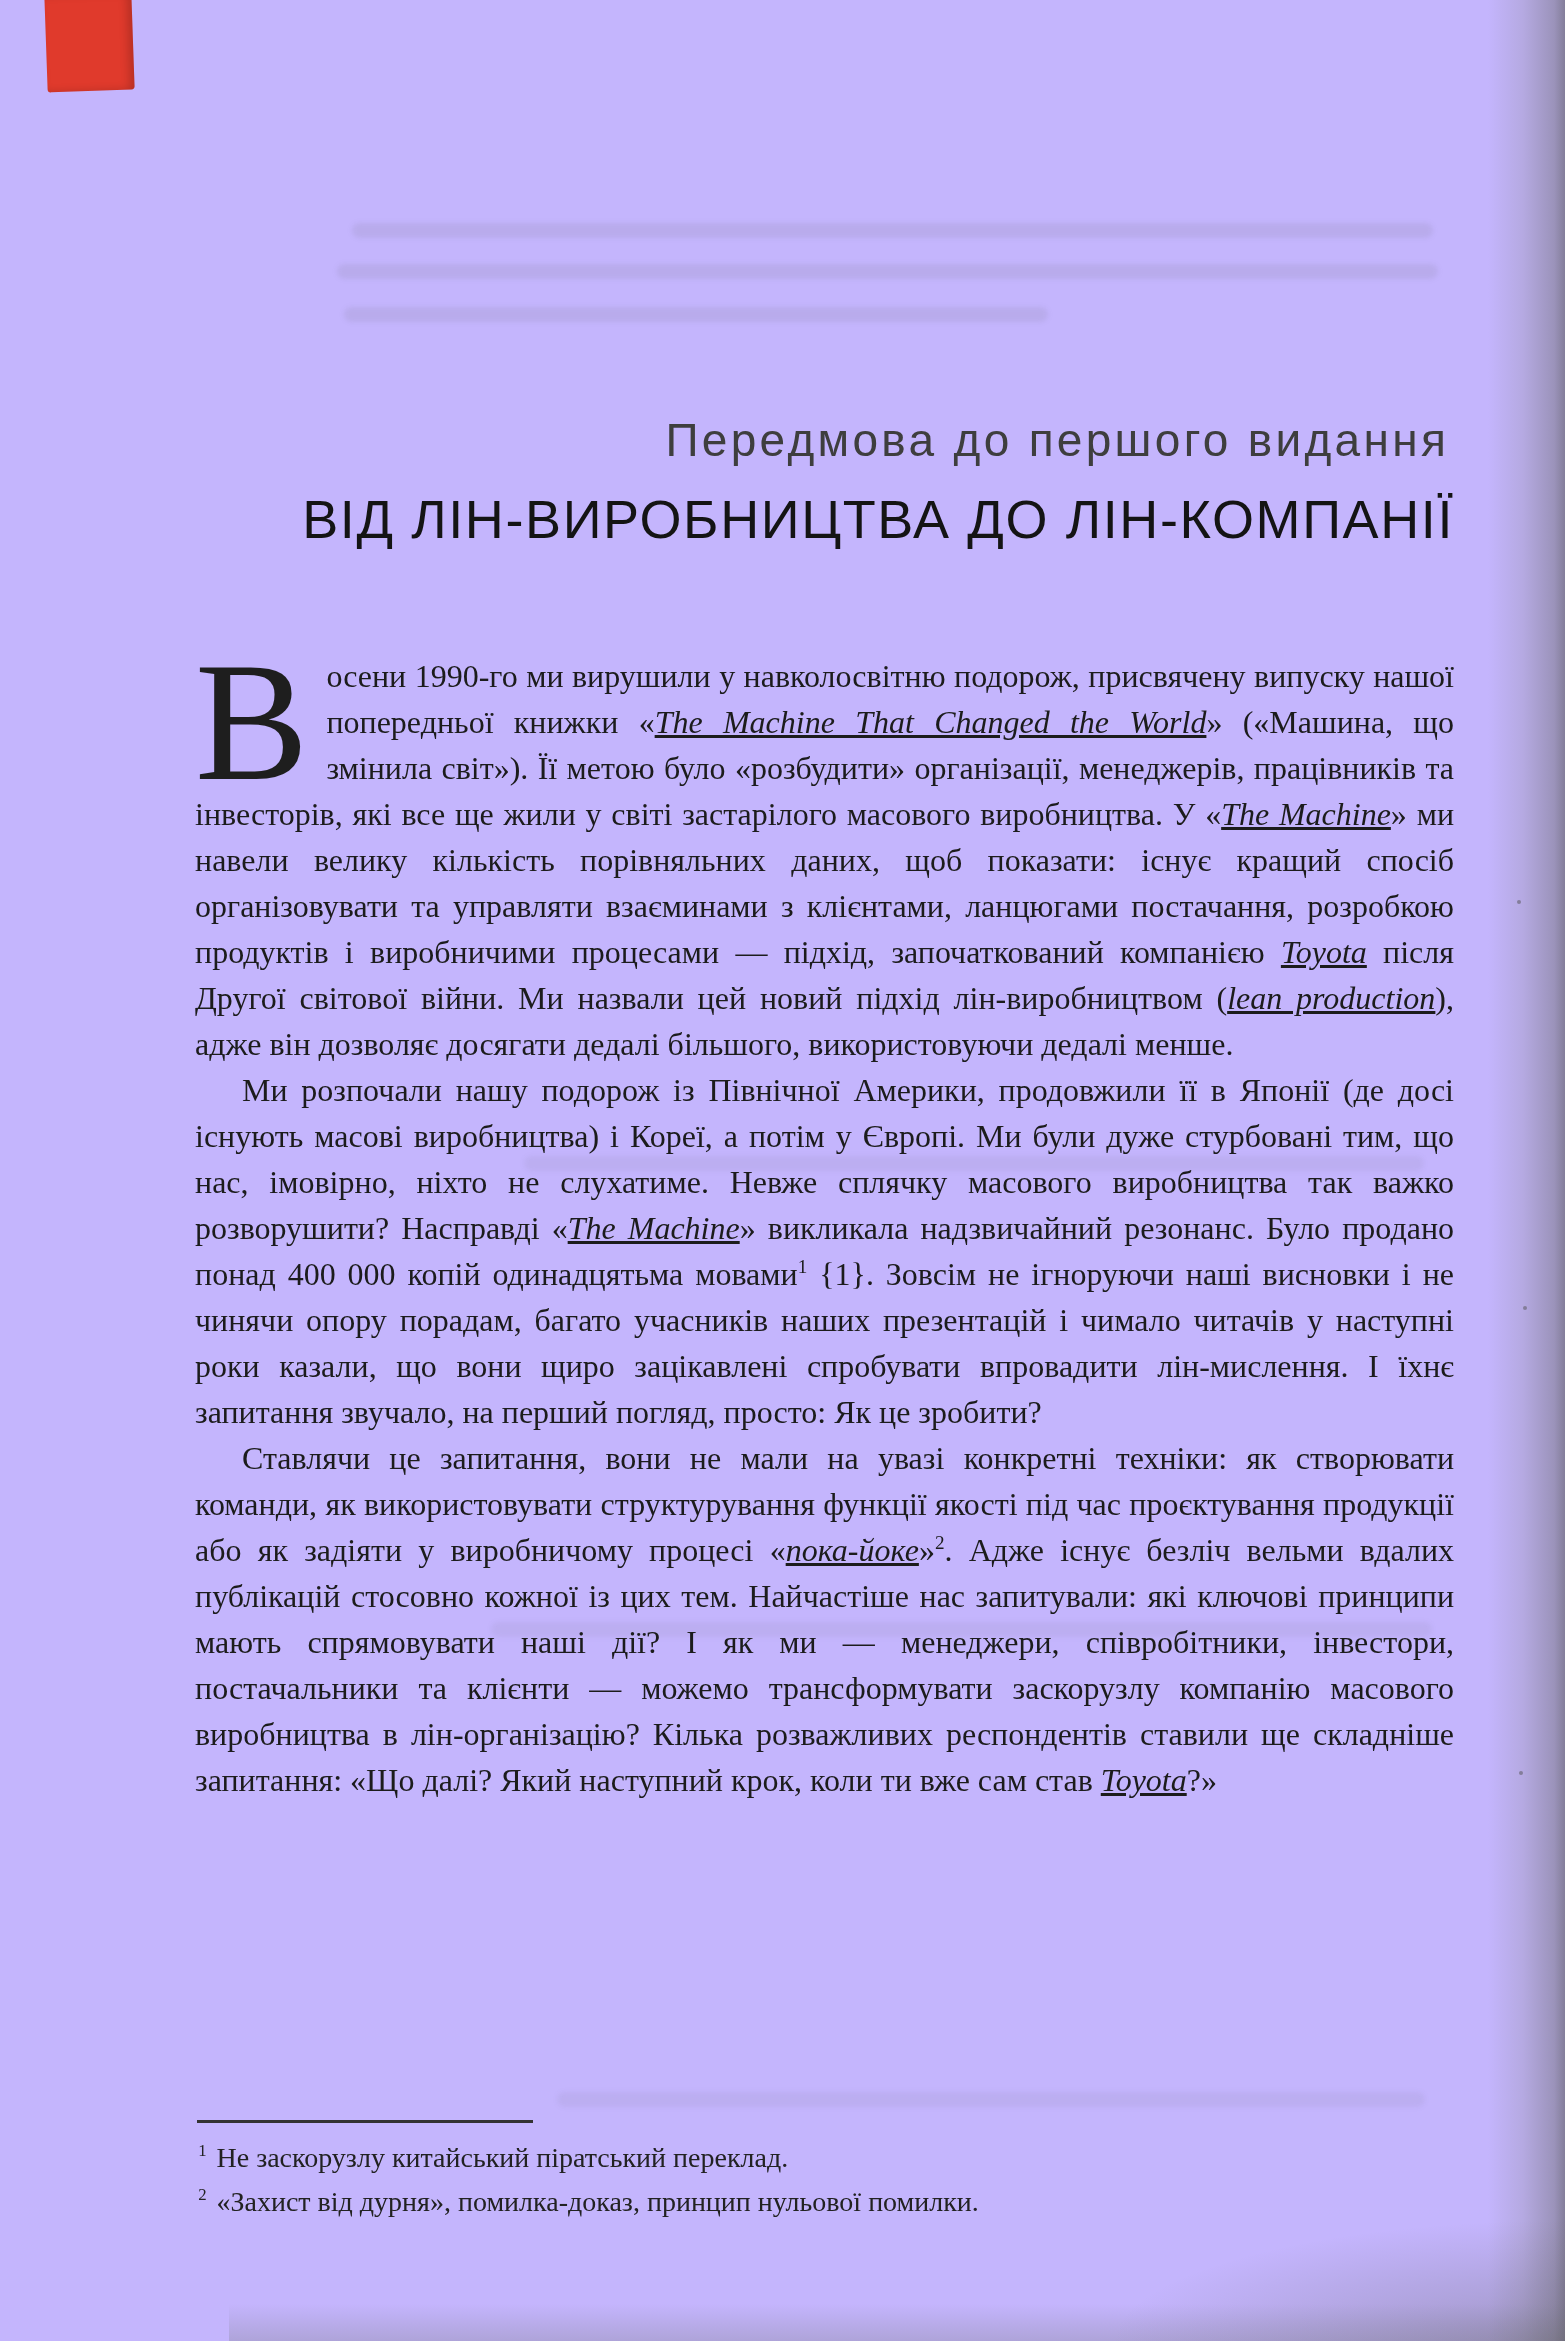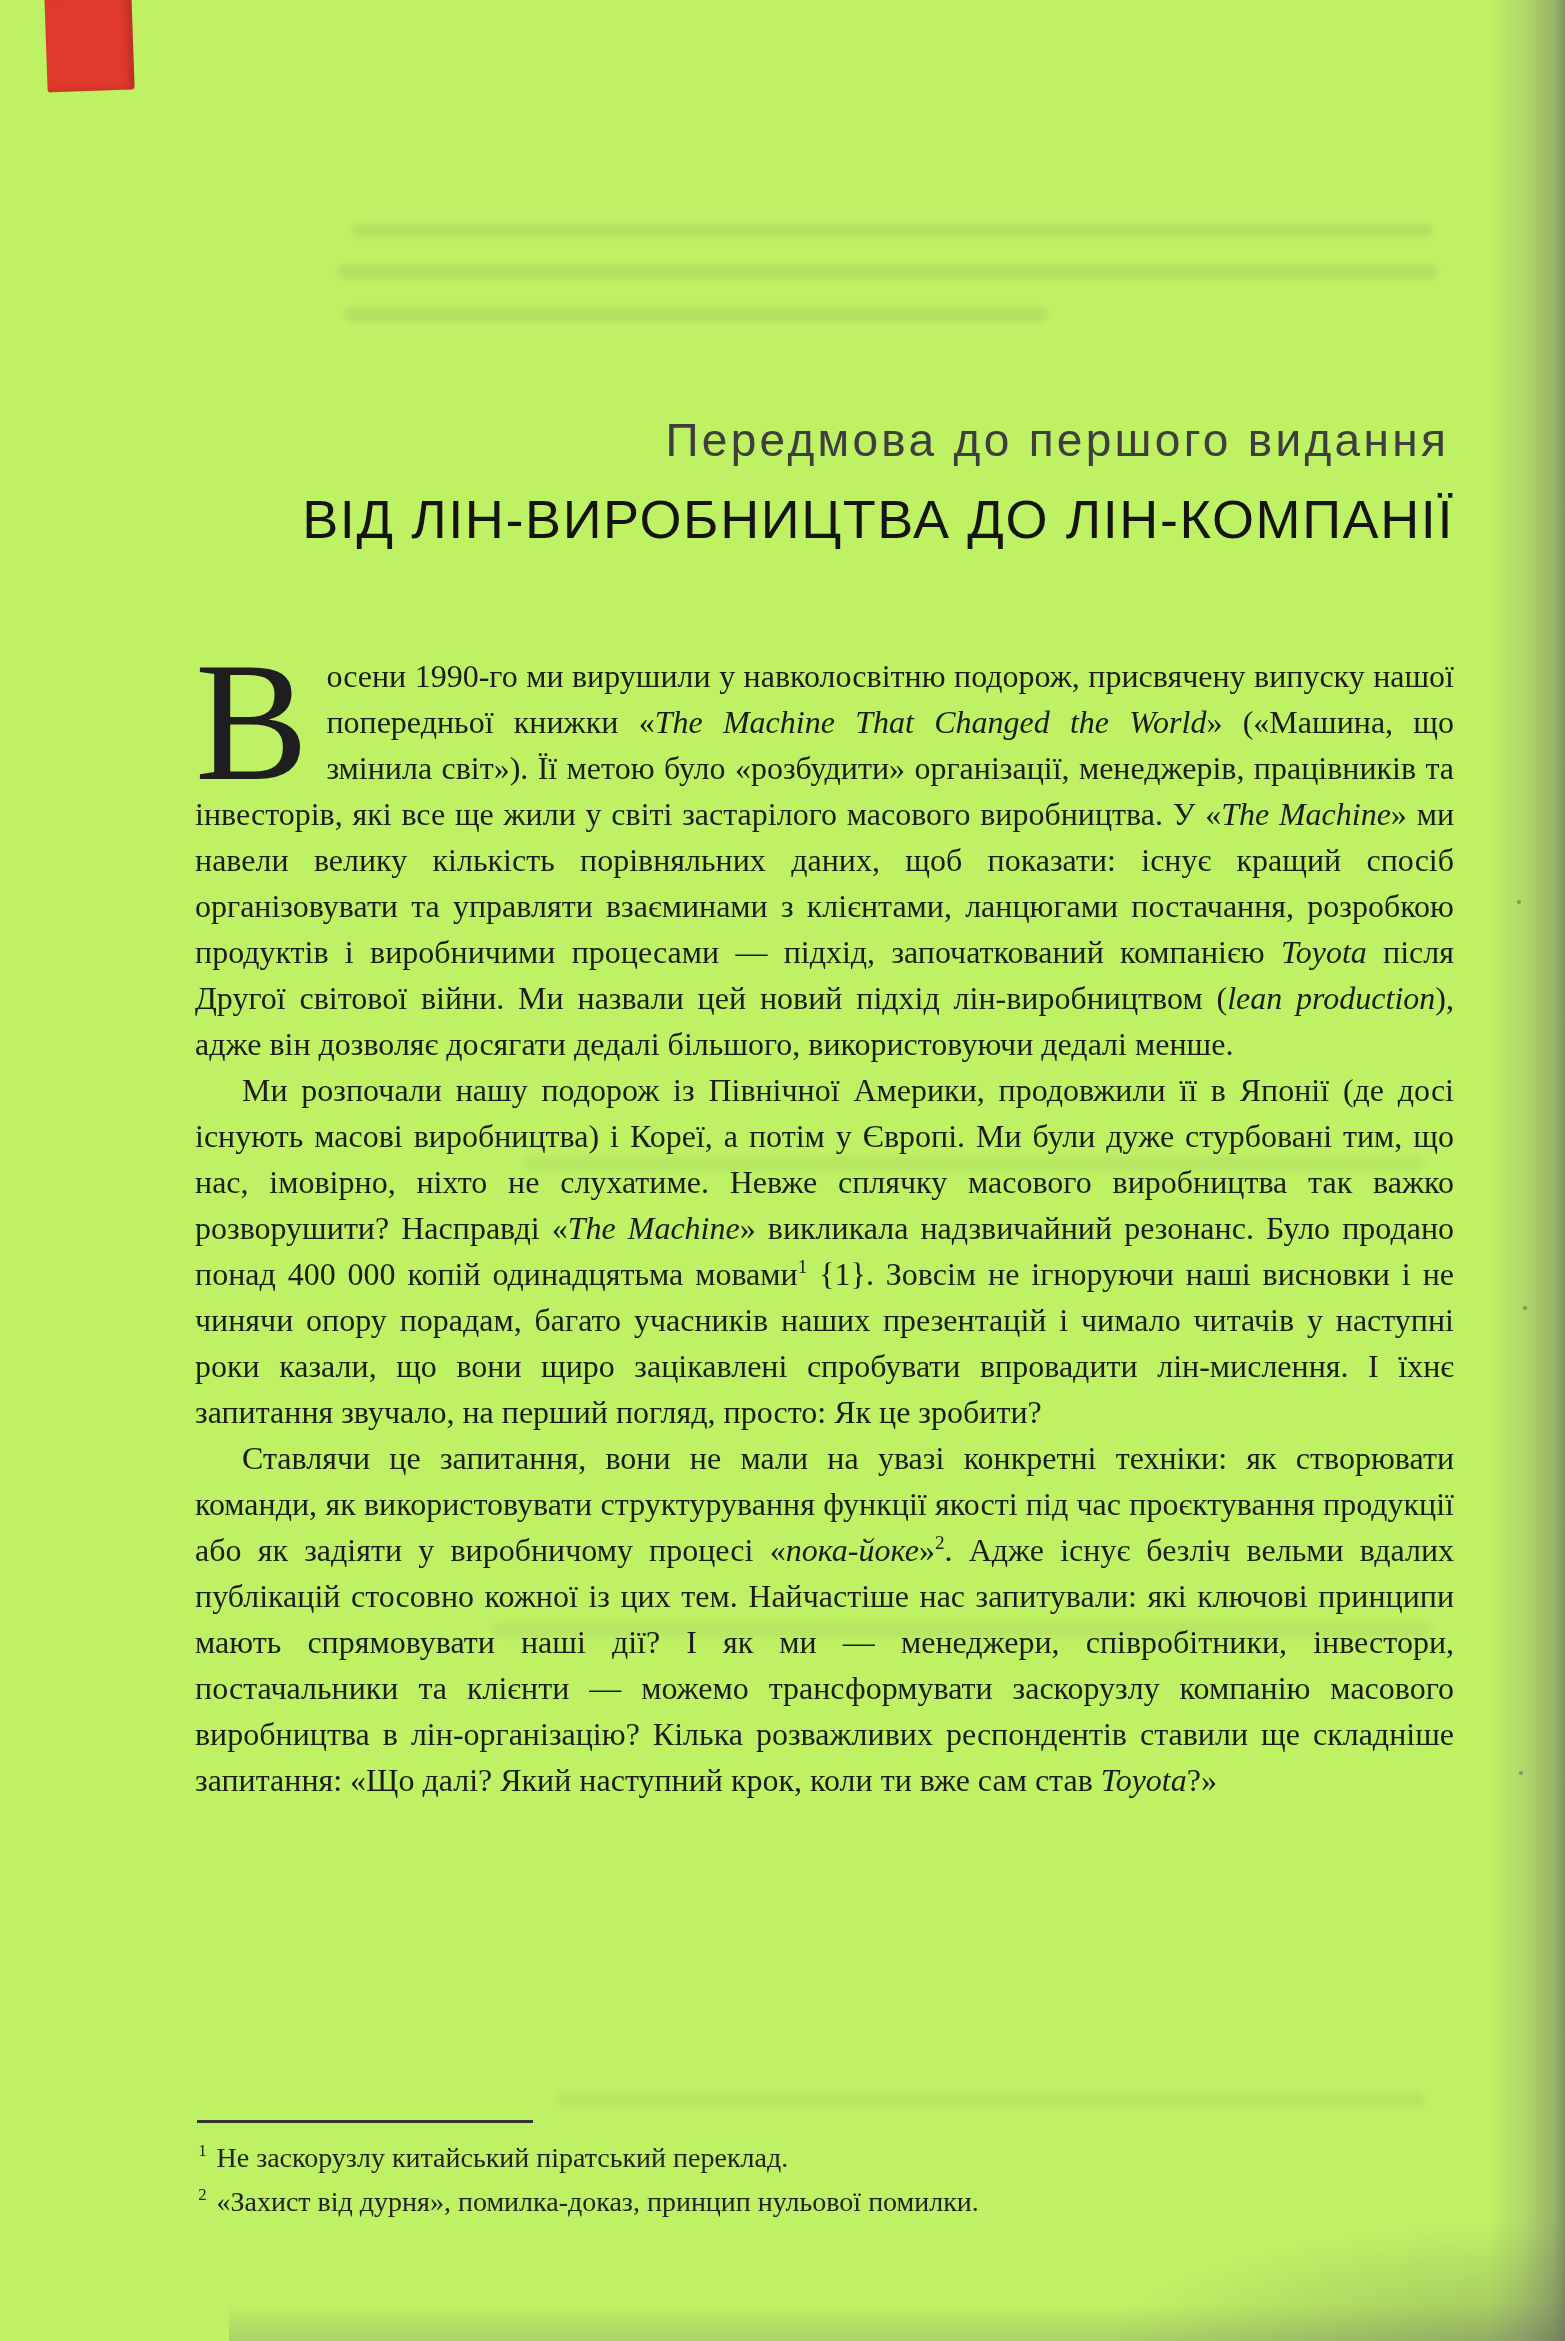--- a/index.html
+++ b/index.html
@@ -3,21 +3,21 @@
 <meta charset="utf-8">
 <style>
   * { box-sizing: border-box; }
   html, body { margin: 0; padding: 0; background: #e9e9e9; }
 
   .page {
     position: relative;
     width: 1566px;
     height: 2342px;
     margin: 0 auto;
-    background: #bef264;
+    background: #c4b5fd;
     overflow: hidden;
     font-family: "Liberation Serif", serif;
   }
 
   
   .corner-mark {
     position: absolute;
     left: 46px;
     top: -6.5px;
     width: 87px;
@@ -86,21 +86,21 @@
   .dropcap {
     float: left;
     font-size: 170px;
     line-height: 138px;
     height: 138px;
     padding: 0 18px 0 0;
     color: #1e1e1e;
   }
 
   sup { font-size: 0.6em; vertical-align: super; line-height: 0; }
-  i { font-style: italic; }
+  i { font-style: italic; text-decoration: underline; }
 
   .footnotes {
     position: absolute;
     left: 195px;
     top: 2120px;
     width: 1259px;
   }
   .fn-rule {
     width: 336px;
     height: 2.5px;

